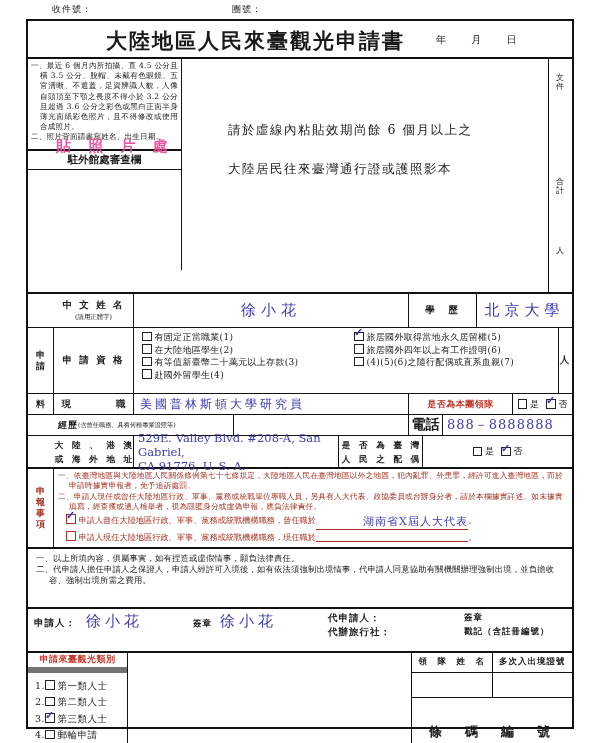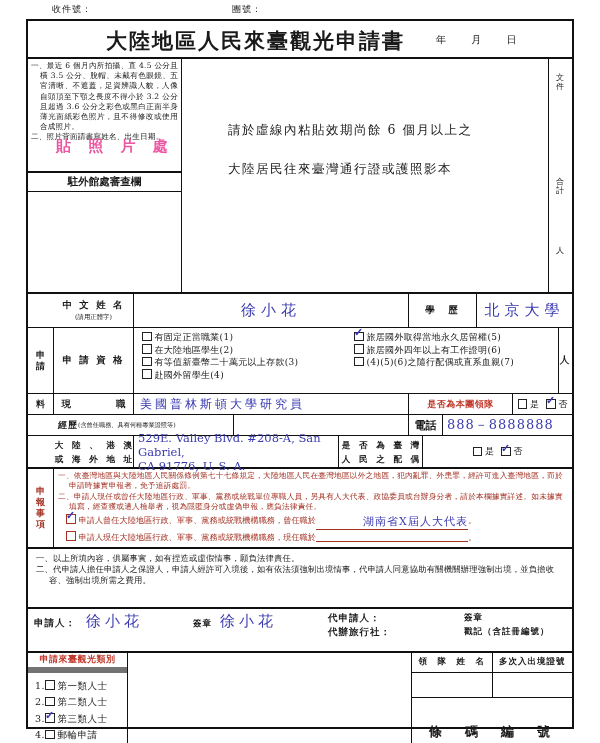--- a/index.html
+++ b/index.html
@@ -19,21 +19,21 @@
   .frame{position:absolute;left:26px;top:19px;width:548px;height:710px;border:2px solid #111;box-sizing:border-box;}
 
   
   .titleband{position:absolute;left:0;top:0;width:544px;height:38px;border-bottom:2px solid #111;box-sizing:border-box;}
   .maintitle{position:absolute;left:78px;top:6px;font-size:21px;font-weight:bold;letter-spacing:2px;}
   .ymd{position:absolute;left:408px;top:12px;font-size:10px;letter-spacing:1px;}
   .ymd span{margin-right:20px;}
 
   
   .leftcol{position:absolute;left:0;top:38px;width:154px;border-right:1px solid #111;box-sizing:border-box;}
-  .notebox{position:relative;width:100%;height:114px;border-bottom:2px solid #111;box-sizing:border-box;padding:2px 3px 0 3px;}
+  .notebox{position:relative;width:100%;height:92px;border-bottom:2px solid #111;box-sizing:border-box;padding:2px 3px 0 3px;}
   .note{font-size:7.6px;line-height:10.2px;letter-spacing:.2px;text-align:justify;}
   .note .ind{padding-left:9px;display:block;text-indent:-9px;}
   .stamp{position:absolute;left:28px;top:78px;color:#ec4899;font-size:15px;font-weight:bold;letter-spacing:6px;
          font-family:"DejaVu Serif",serif;opacity:.92;}
   .revbar{width:100%;height:19px;border-bottom:1px solid #111;box-sizing:border-box;
           display:flex;align-items:center;justify-content:space-around;font-size:10.5px;font-weight:bold;}
   .revblank{width:100%;height:100px;}
 
   
   .pastearea{position:absolute;left:154px;top:38px;width:366px;height:233px;box-sizing:border-box;}
@@ -238,21 +238,21 @@
 
       <div class="rowline" style="height:21px;">
         <div class="sideV" style="border-right:0;"></div>
         <div class="val bdr" style="width:180px;padding-left:4px;">
           <span style="font-size:9px;font-weight:bold;letter-spacing:1px;">經歷</span>
           <span style="font-size:6.2px;">(含曾任職務、具有何種專業證照等)</span>
         </div>
         <div class="val bdr" style="width:175px;">
           <span class="hand" style="font-size:11px;"></span>
         </div>
-        <div class="lab bdr" style="width:34px;font-size:11px;letter-spacing:0;">電話</div>
+        <div class="lab bdr" style="width:34px;font-size:14px;letter-spacing:0;">電話</div>
         <div class="val" style="flex:1;padding-left:4px;">
           <span class="hand" style="font-size:13px;letter-spacing:1px;">888－8888888</span>
         </div>
       </div>
 
       <div class="rowline" style="height:33px;border-bottom:2px solid #111;">
         <div class="sideV" style="border-right:0;"></div>
         <div class="lab bdr" style="width:80px;font-size:8.6px;letter-spacing:0;line-height:14px;">
           <span>大　陸　、　港　澳</span>
           <span>或　海　外　地　址</span>

